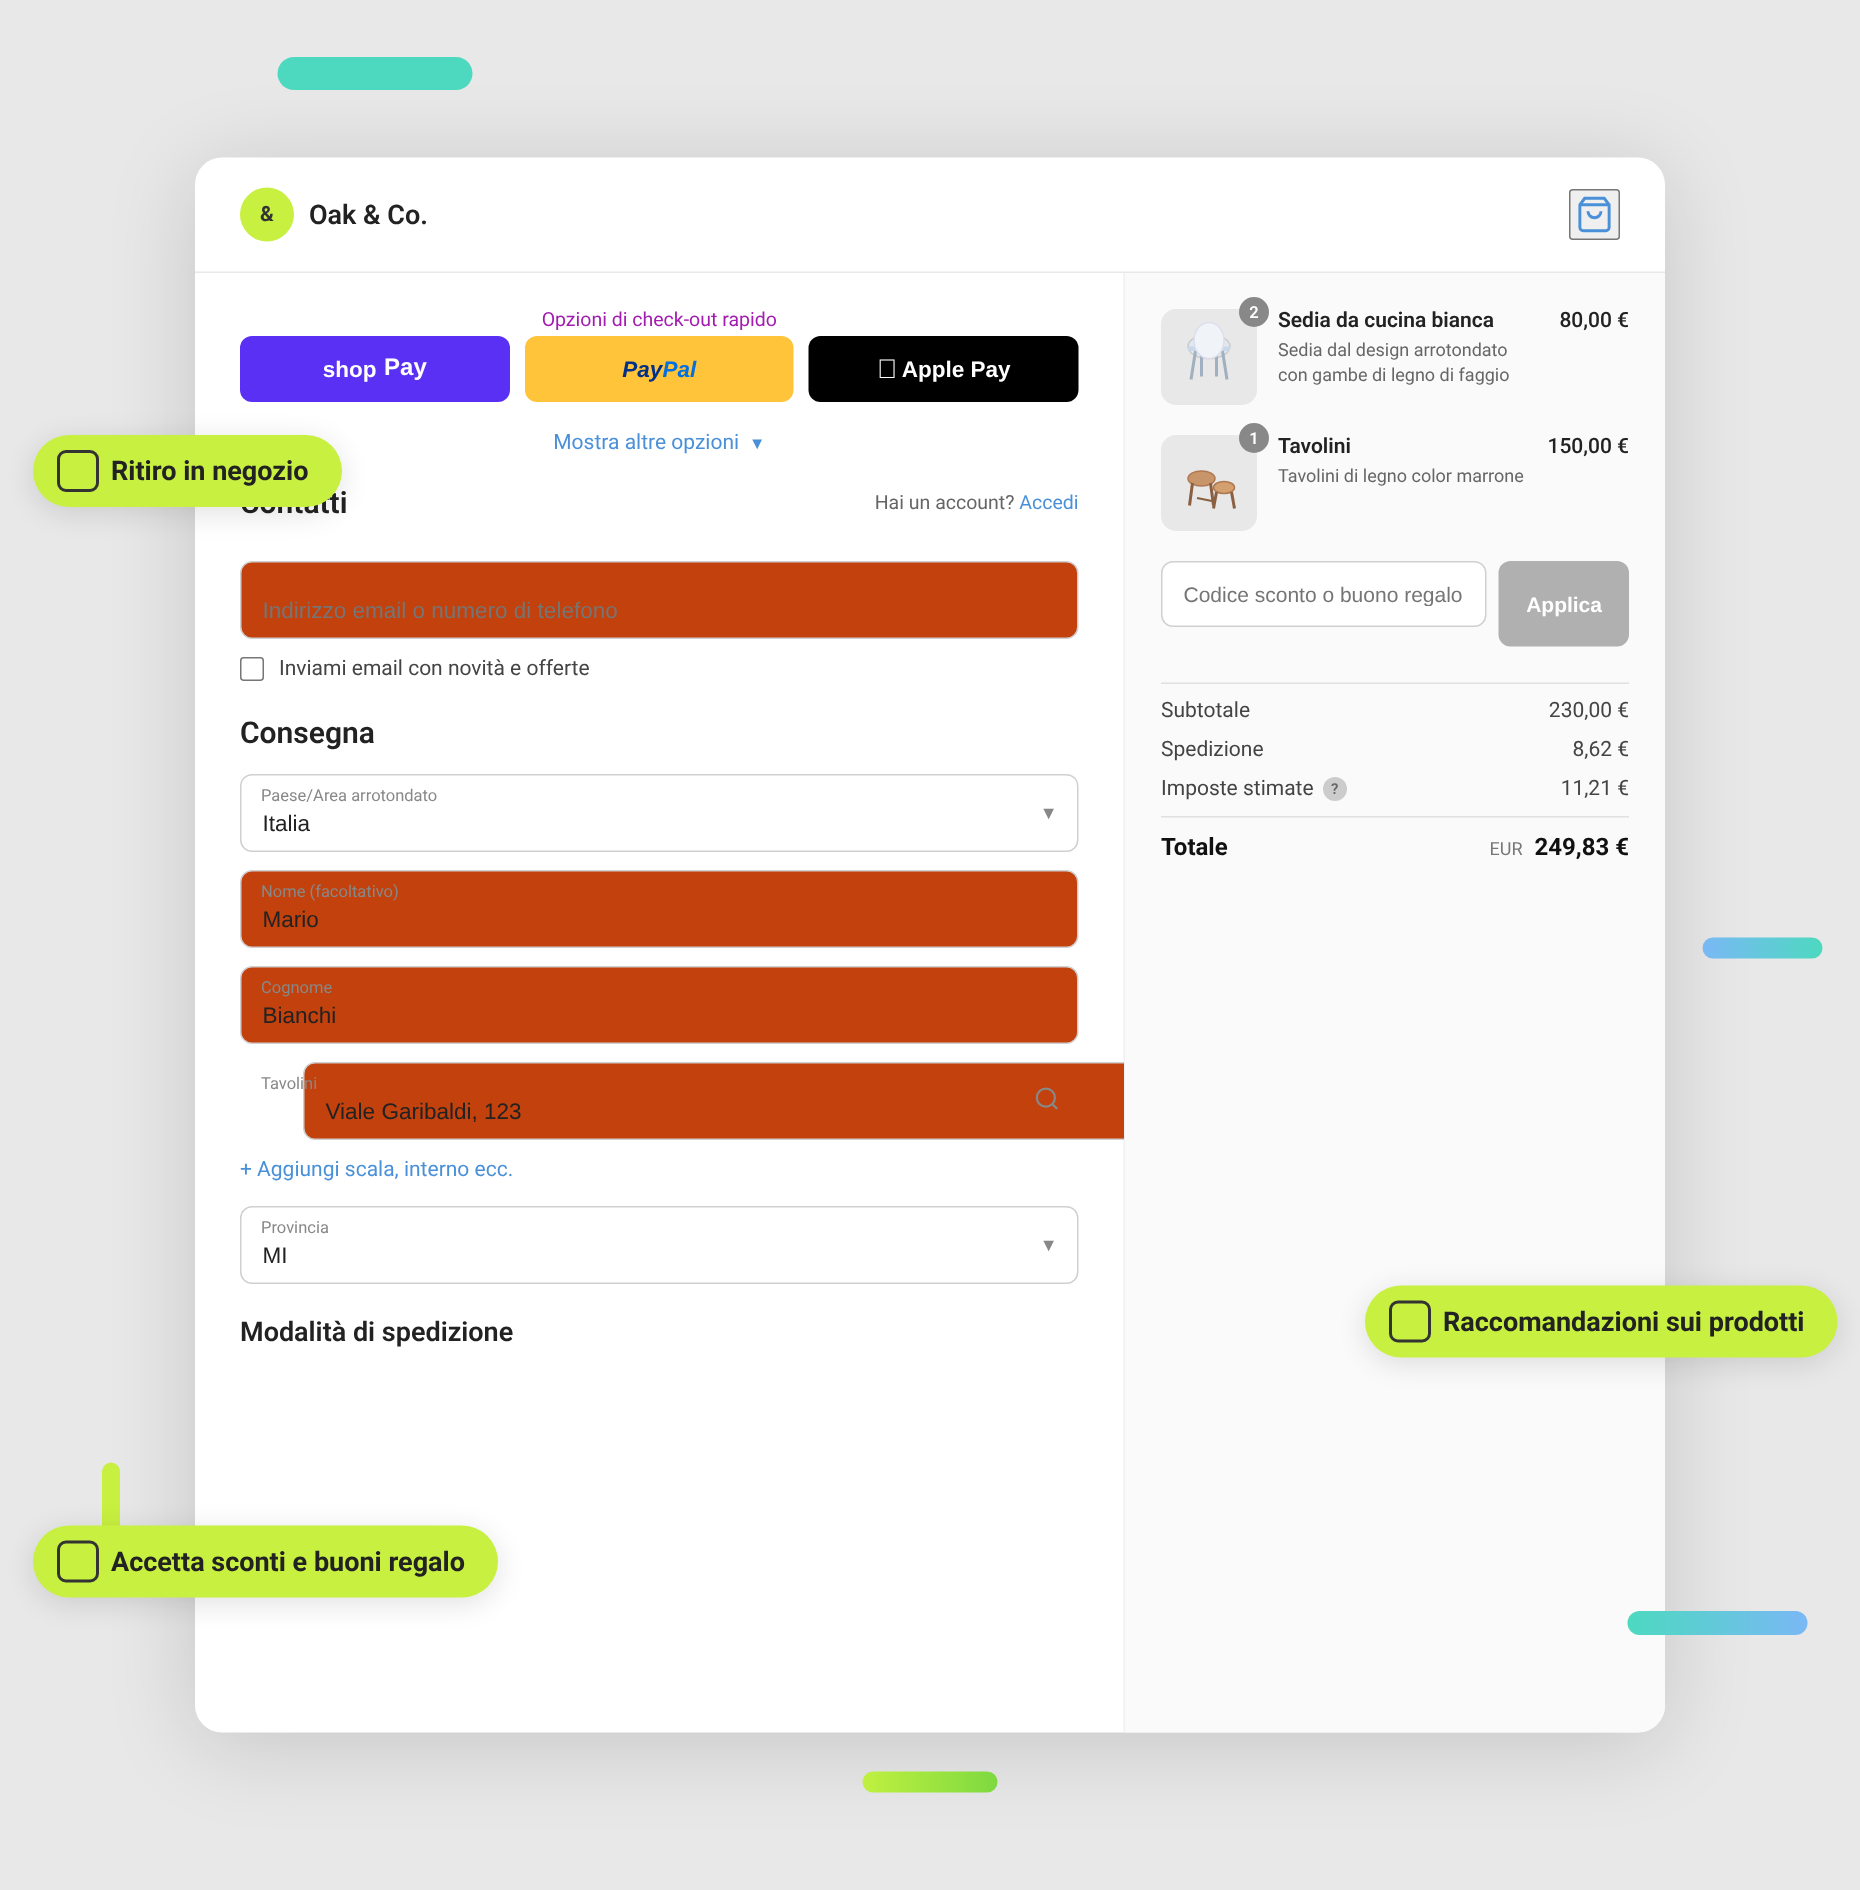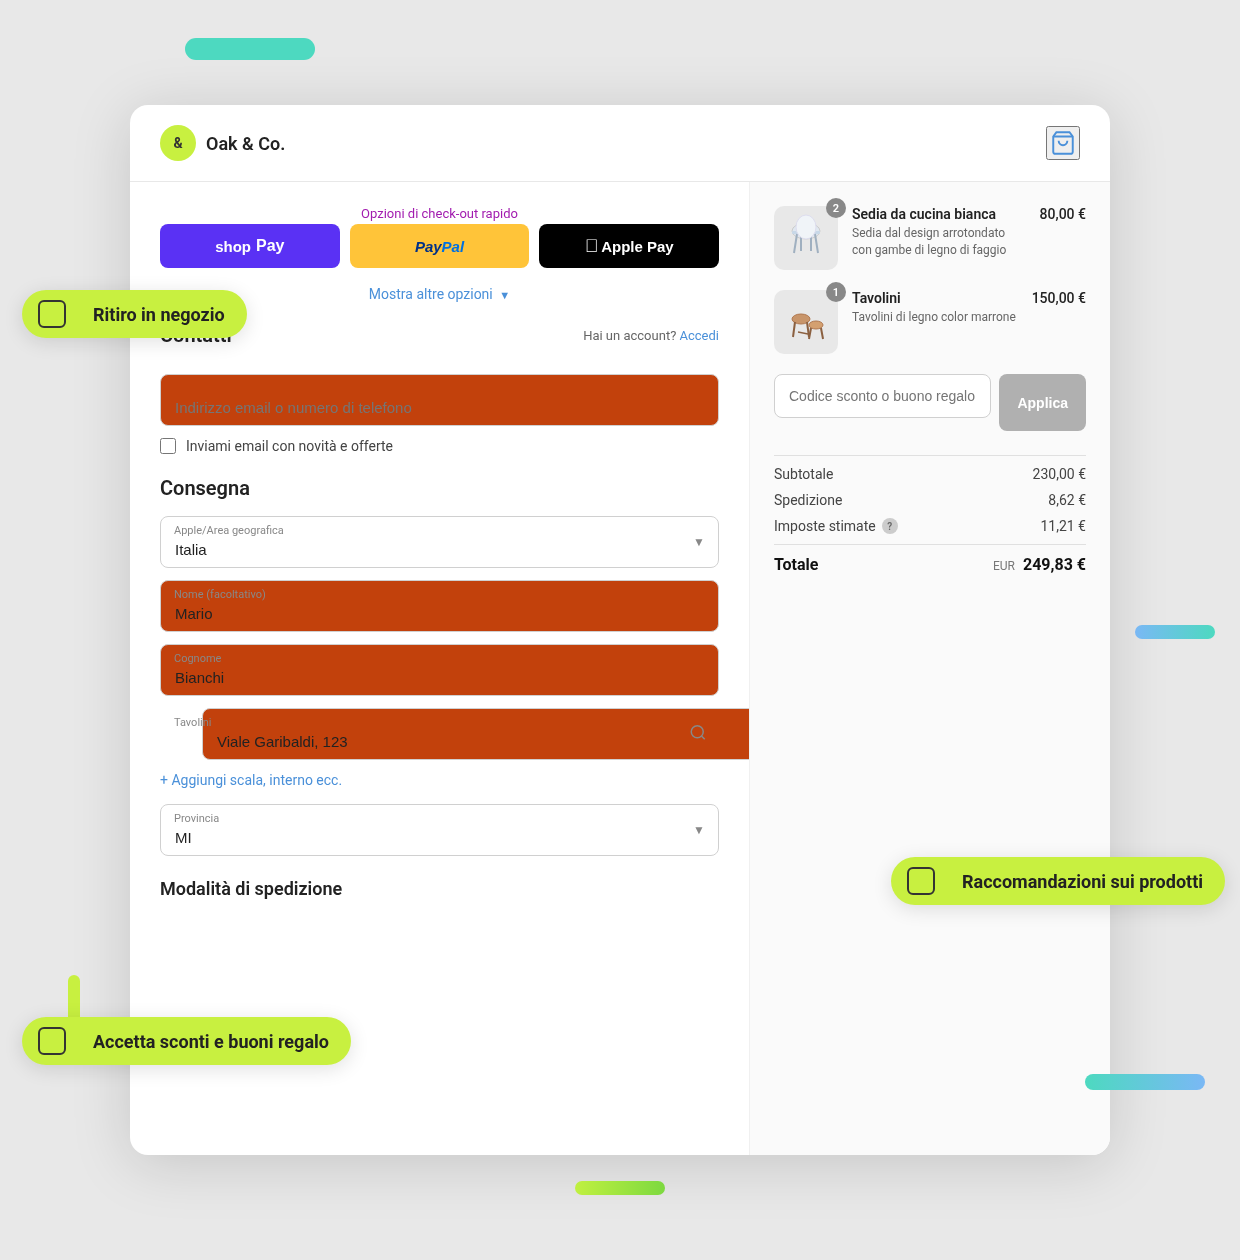--- a/index.html
+++ b/index.html
@@ -488,21 +488,21 @@
     }
 
     
     .tooltip-bubble {
       position: absolute;
       background: #c8f040;
       border-radius: 50px;
       padding: 10px 22px 10px 16px;
       display: flex;
       align-items: center;
-      gap: 27px;
+      gap: 8px;
       font-size: 18px;
       font-weight: 700;
       color: #222;
       z-index: 20;
       box-shadow: 0 4px 20px rgba(0,0,0,0.12);
     }
     .tooltip-bubble .bubble-icon {
       width: 28px;
       height: 28px;
       border: 2.5px solid #333;
@@ -605,21 +605,21 @@
       </div>
 
       <div class="checkbox-row">
         <input type="checkbox" id="newsletter" style="">
         <label for="newsletter" class="checkbox-label">Inviami email con novità e offerte</label>
       </div>
 
       <h2 class="section-title">Consegna</h2>
 
       <div class="form-group select-wrapper">
-        <span class="form-label-float">Apple/Area geografica</span>
+        <span class="form-label-float">Paese/Area arrotondato</span>
         <select class="form-select">
           <option>Italia</option>
         </select>
         <span class="select-chevron">▼</span>
       </div>
 
       <div class="form-group">
         <span class="form-label-float">Nome (facoltativo)</span>
         <input class="form-input" type="text" value="Mario" style="">
       </div>

